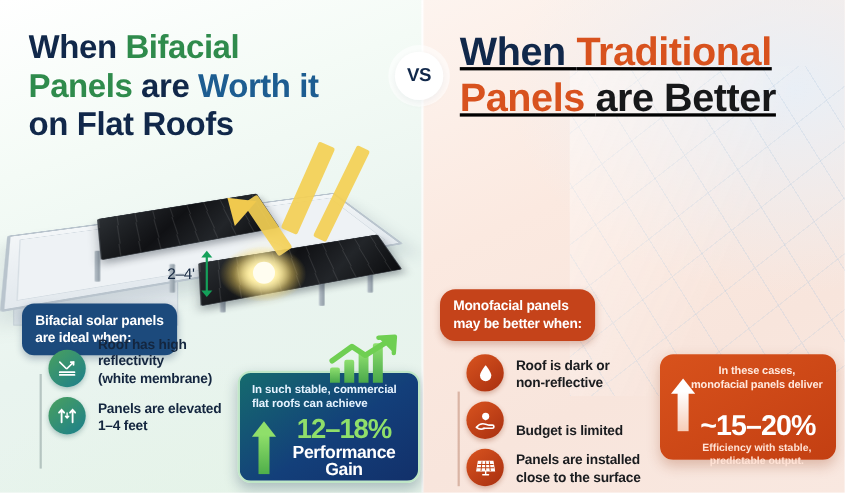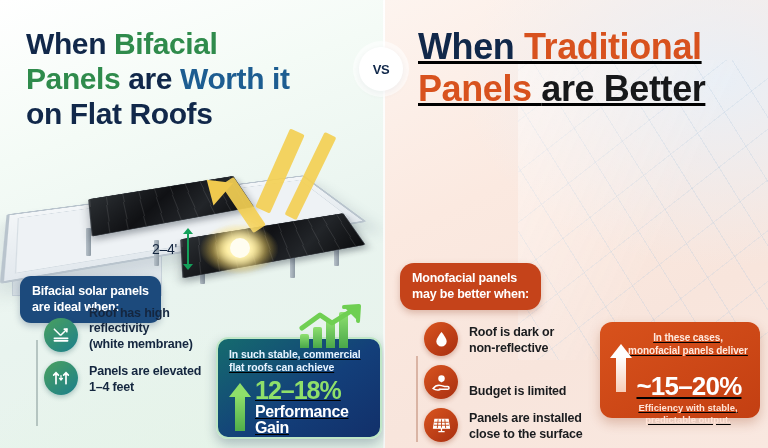--- a/index.html
+++ b/index.html
@@ -49,21 +49,21 @@
   .w-blue   { color:#1d5d91; }
   .w-orange { color:#d8521e; }
   .w-black  { color:#17181a; }
 
   
   .vs-badge {
     position:absolute; left:359px; top:47px; width:44px; height:44px; z-index:12;
     border-radius:50%; background:#ffffff;
     box-shadow: 0 0 0 6px rgba(255,255,255,.55), 0 2px 7px rgba(20,40,70,.14);
     display:flex; align-items:center; justify-content:center;
-    color:#11284a; font-weight:800; font-size:13px; letter-spacing:-0.3px;
+    color:#11284a; font-weight:800; font-size:17px; letter-spacing:-0.3px;
   }
 
   
   .scene { position:absolute; z-index:3; }
   .scene-left { left:4px; top:132px; width:376px; height:160px; }
   .roof-l { position:absolute; left:10px; top:26px; width:340px; height:120px;
     background: linear-gradient(180deg,#f3f6f8 0%, #e3e9ee 100%);
     transform: perspective(440px) rotateX(61deg) rotateZ(-17deg);
     border:3px solid #b9c4cd; border-radius:3px;
     box-shadow: 0 16px 22px rgba(90,110,125,.20);
@@ -133,32 +133,32 @@
     box-shadow:0 2px 5px rgba(30,90,90,.32); }
   .bullets.right .bico { background: linear-gradient(140deg,#d9541f 0%, #a82f10 100%);
     box-shadow:0 2px 5px rgba(140,50,20,.32); }
   .connector { position:absolute; left:16px; width:2px; background:rgba(120,140,140,.45); z-index:-1; }
   .bullets.right .connector { background: rgba(180,120,95,.45); }
   .btxt { font-size:12.5px; font-weight:700; line-height:1.23; color:#14263f; letter-spacing:-.2px; }
   .bullets.right .btxt { color:#1a1c1f; }
   .bico svg { display:block; }
 
   
-  .stat { position:absolute; z-index:11; border-radius:12px;text-decoration:underline; }
+  .stat { position:absolute; z-index:11; border-radius:12px; }
   .stat.green { left:216px; top:337px; width:166px; height:102px;
     background: linear-gradient(145deg,#156b6e 0%, #133f7a 55%, #12306a 100%);
     border:2px solid #bfe6c6; padding:9px 10px 8px 11px;
     box-shadow:0 5px 12px rgba(20,50,80,.28); }
   .stat.orange { left:600px; top:322px; width:160px; height:96px;
     background: linear-gradient(150deg,#d8521c 0%, #c33f12 100%);
     border-radius:12px; padding:9px 10px; text-align:center;
     box-shadow:0 5px 12px rgba(150,60,25,.28); }
   .stat .cap { font-size:10.5px; font-weight:700; color:#e6f3ff; line-height:1.27; letter-spacing:-.1px; }
   .stat.orange .cap { color:#ffe9de; font-size:10px; line-height:1.3; }
-  .bigrow { display:flex; align-items:center; gap:4px; margin-top:3px; }
+  .bigrow { display:flex; align-items:center; gap:15px; margin-top:3px;text-align:center; }
   .bigpct { font-size:25px; font-weight:800; color:#8fdf6a; letter-spacing:-1px; line-height:1; }
   .perf { font-size:16px; font-weight:800; color:#ffffff; line-height:1.02; letter-spacing:-.4px; margin-top:1px; }
   .uparrow { position:relative; width:22px; height:48px; flex:0 0 auto; }
   .uparrow .sh { position:absolute; left:6px; top:12px; width:10px; height:36px;
     background: linear-gradient(180deg,#8fdf6a,#4fae4a); }
   .uparrow .hd { position:absolute; left:0; top:0; width:0; height:0;
     border-left:11px solid transparent; border-right:11px solid transparent; border-bottom:14px solid #8fdf6a; }
   .stat.orange .uparrow { position:absolute; left:10px; top:22px; }
   .stat.orange .uparrow .sh { background: linear-gradient(180deg,#ffffff,#f7cdb8); }
   .stat.orange .uparrow .hd { border-bottom-color:#ffffff; }

